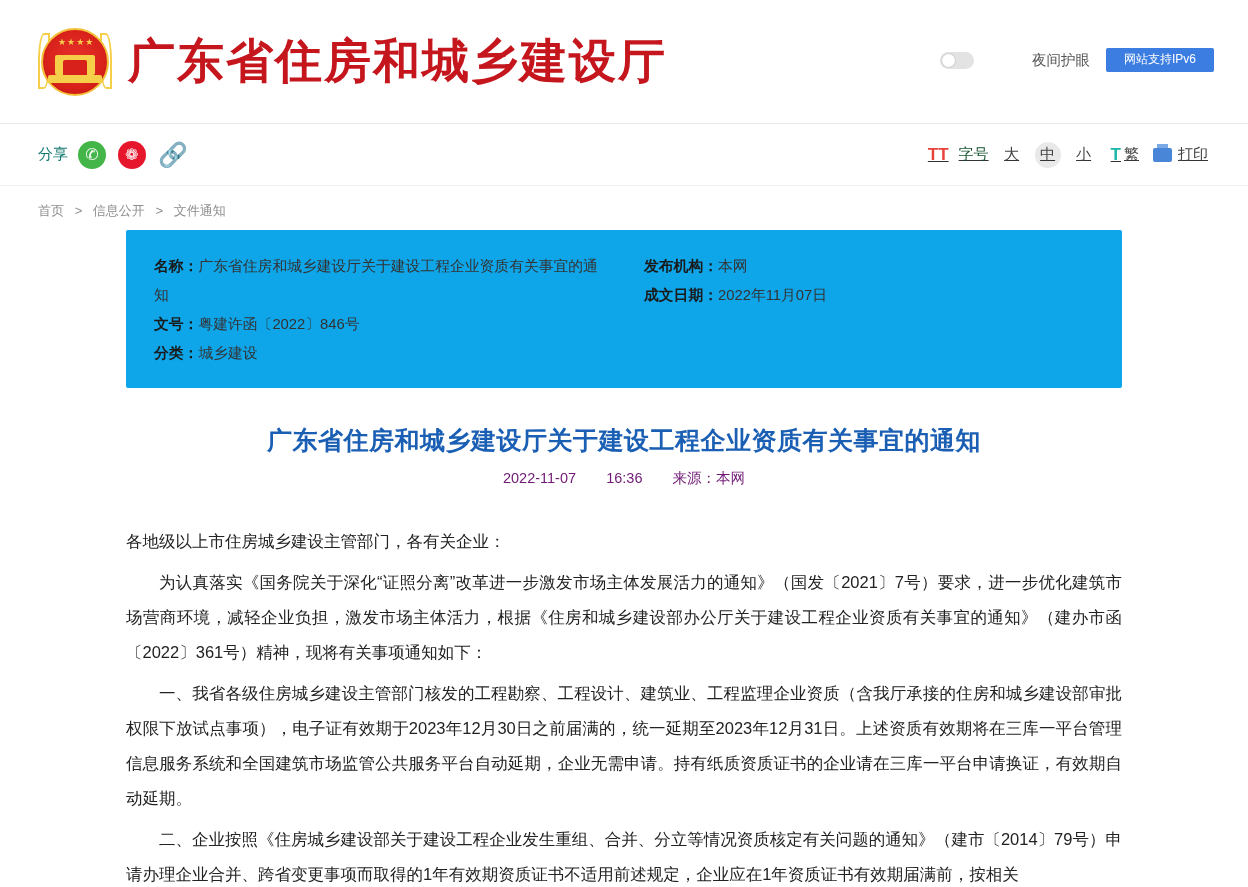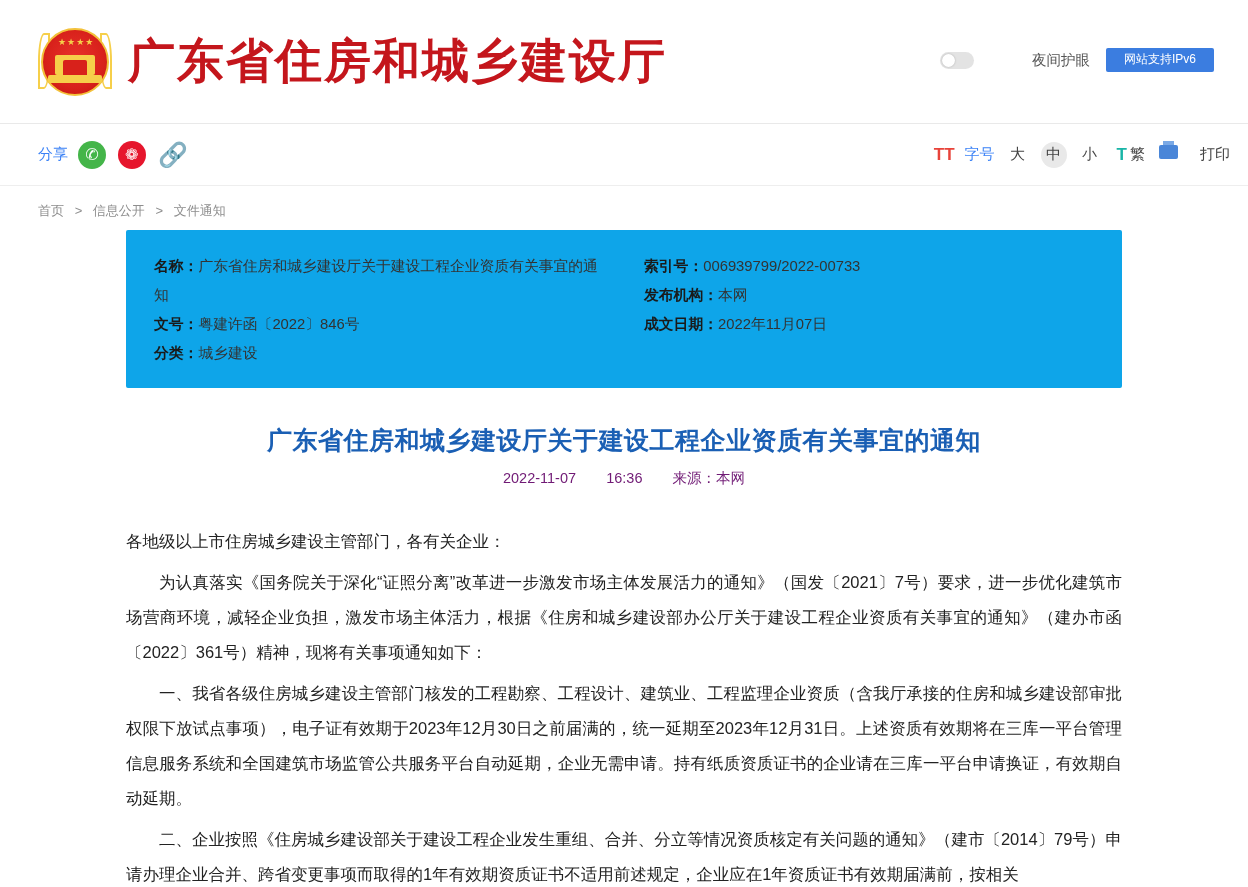--- a/index.html
+++ b/index.html
@@ -121,53 +121,54 @@
 
   
   .toolbar {
     position: relative;
     height: 62px;
     display: flex;
     align-items: center;
     padding: 0 34px 0 38px;
     border-bottom: 1px solid #eeeeee;
   }
-  .share-label { font-size: 15px; color: #3b82f6; margin-right: 10px; }
+  .share-label { font-size: 15px; color: #0f766e; margin-right: 10px; }
   .share-icons { display: flex; align-items: center; gap: 12px; }
   .circ {
     width: 28px; height: 28px;
     border-radius: 50%;
     display: flex; align-items: center; justify-content: center;
     color: #fff; font-size: 16px;
   }
   .wechat { background: #44b549; }
   .weibo  { background: #e6162d; }
   .link-ic { color: #44b5c8; font-size: 24px; line-height: 1; }
 
   .toolbar-right {
     position: absolute;
-    right: 18px;
+    right: 40px;
     display: flex;
     align-items: center;
     gap: 14px;
+    text-decoration: underline;
   }
   .fs-group { display: flex; align-items: center; gap: 10px; }
   .fs-icon { color: #e8433a; font-size: 17px; font-weight: bold; }
-  .fs-text { font-size: 15px; color: #3b82f6; }
+  .fs-text { font-size: 15px; color: #14532d; }
   .fs-opt {
     font-size: 15px; color: #444;
     width: 26px; height: 26px;
     display: flex; align-items: center; justify-content: center;
     border-radius: 50%;
   }
   .fs-opt.active { background: #e9e9e9; }
   .trad { display: flex; align-items: center; gap: 3px; }
   .trad .t-ic { color: #19b5a7; font-size: 17px; font-weight: bold; }
   .trad .t-tx { font-size: 15px; color: #444; }
-  .print { display: flex; gap: 22px; }
+  .print { display: flex; align-items: center; gap: 6px; }
   .printer {
     width: 19px; height: 14px;
     background: #4a86d8;
     border-radius: 2px;
     position: relative;
   }
   .printer:before {
     content: ""; position: absolute;
     left: 4px; top: -4px; width: 11px; height: 4px;
     background: #7aa9e6;
@@ -290,23 +291,20 @@
       </div>
       <div class="meta-row">
         <span class="k">文号：</span><span class="v">粤建许函〔2022〕846号</span>
       </div>
       <div class="meta-row">
         <span class="k">分类：</span><span class="v">城乡建设</span>
       </div>
     </div>
     <div class="meta-col right">
       <div class="meta-row">
-        <span class="k">索引号：</span><span class="v">006939799/2022-00733</span>
-      </div>
-      <div class="meta-row">
         <span class="k">发布机构：</span><span class="v">本网</span>
       </div>
       <div class="meta-row">
         <span class="k">成文日期：</span><span class="v">2022年11月07日</span>
       </div>
     </div>
   </div>
 
   <h1 class="art-title">广东省住房和城乡建设厅关于建设工程企业资质有关事宜的通知</h1>
 

